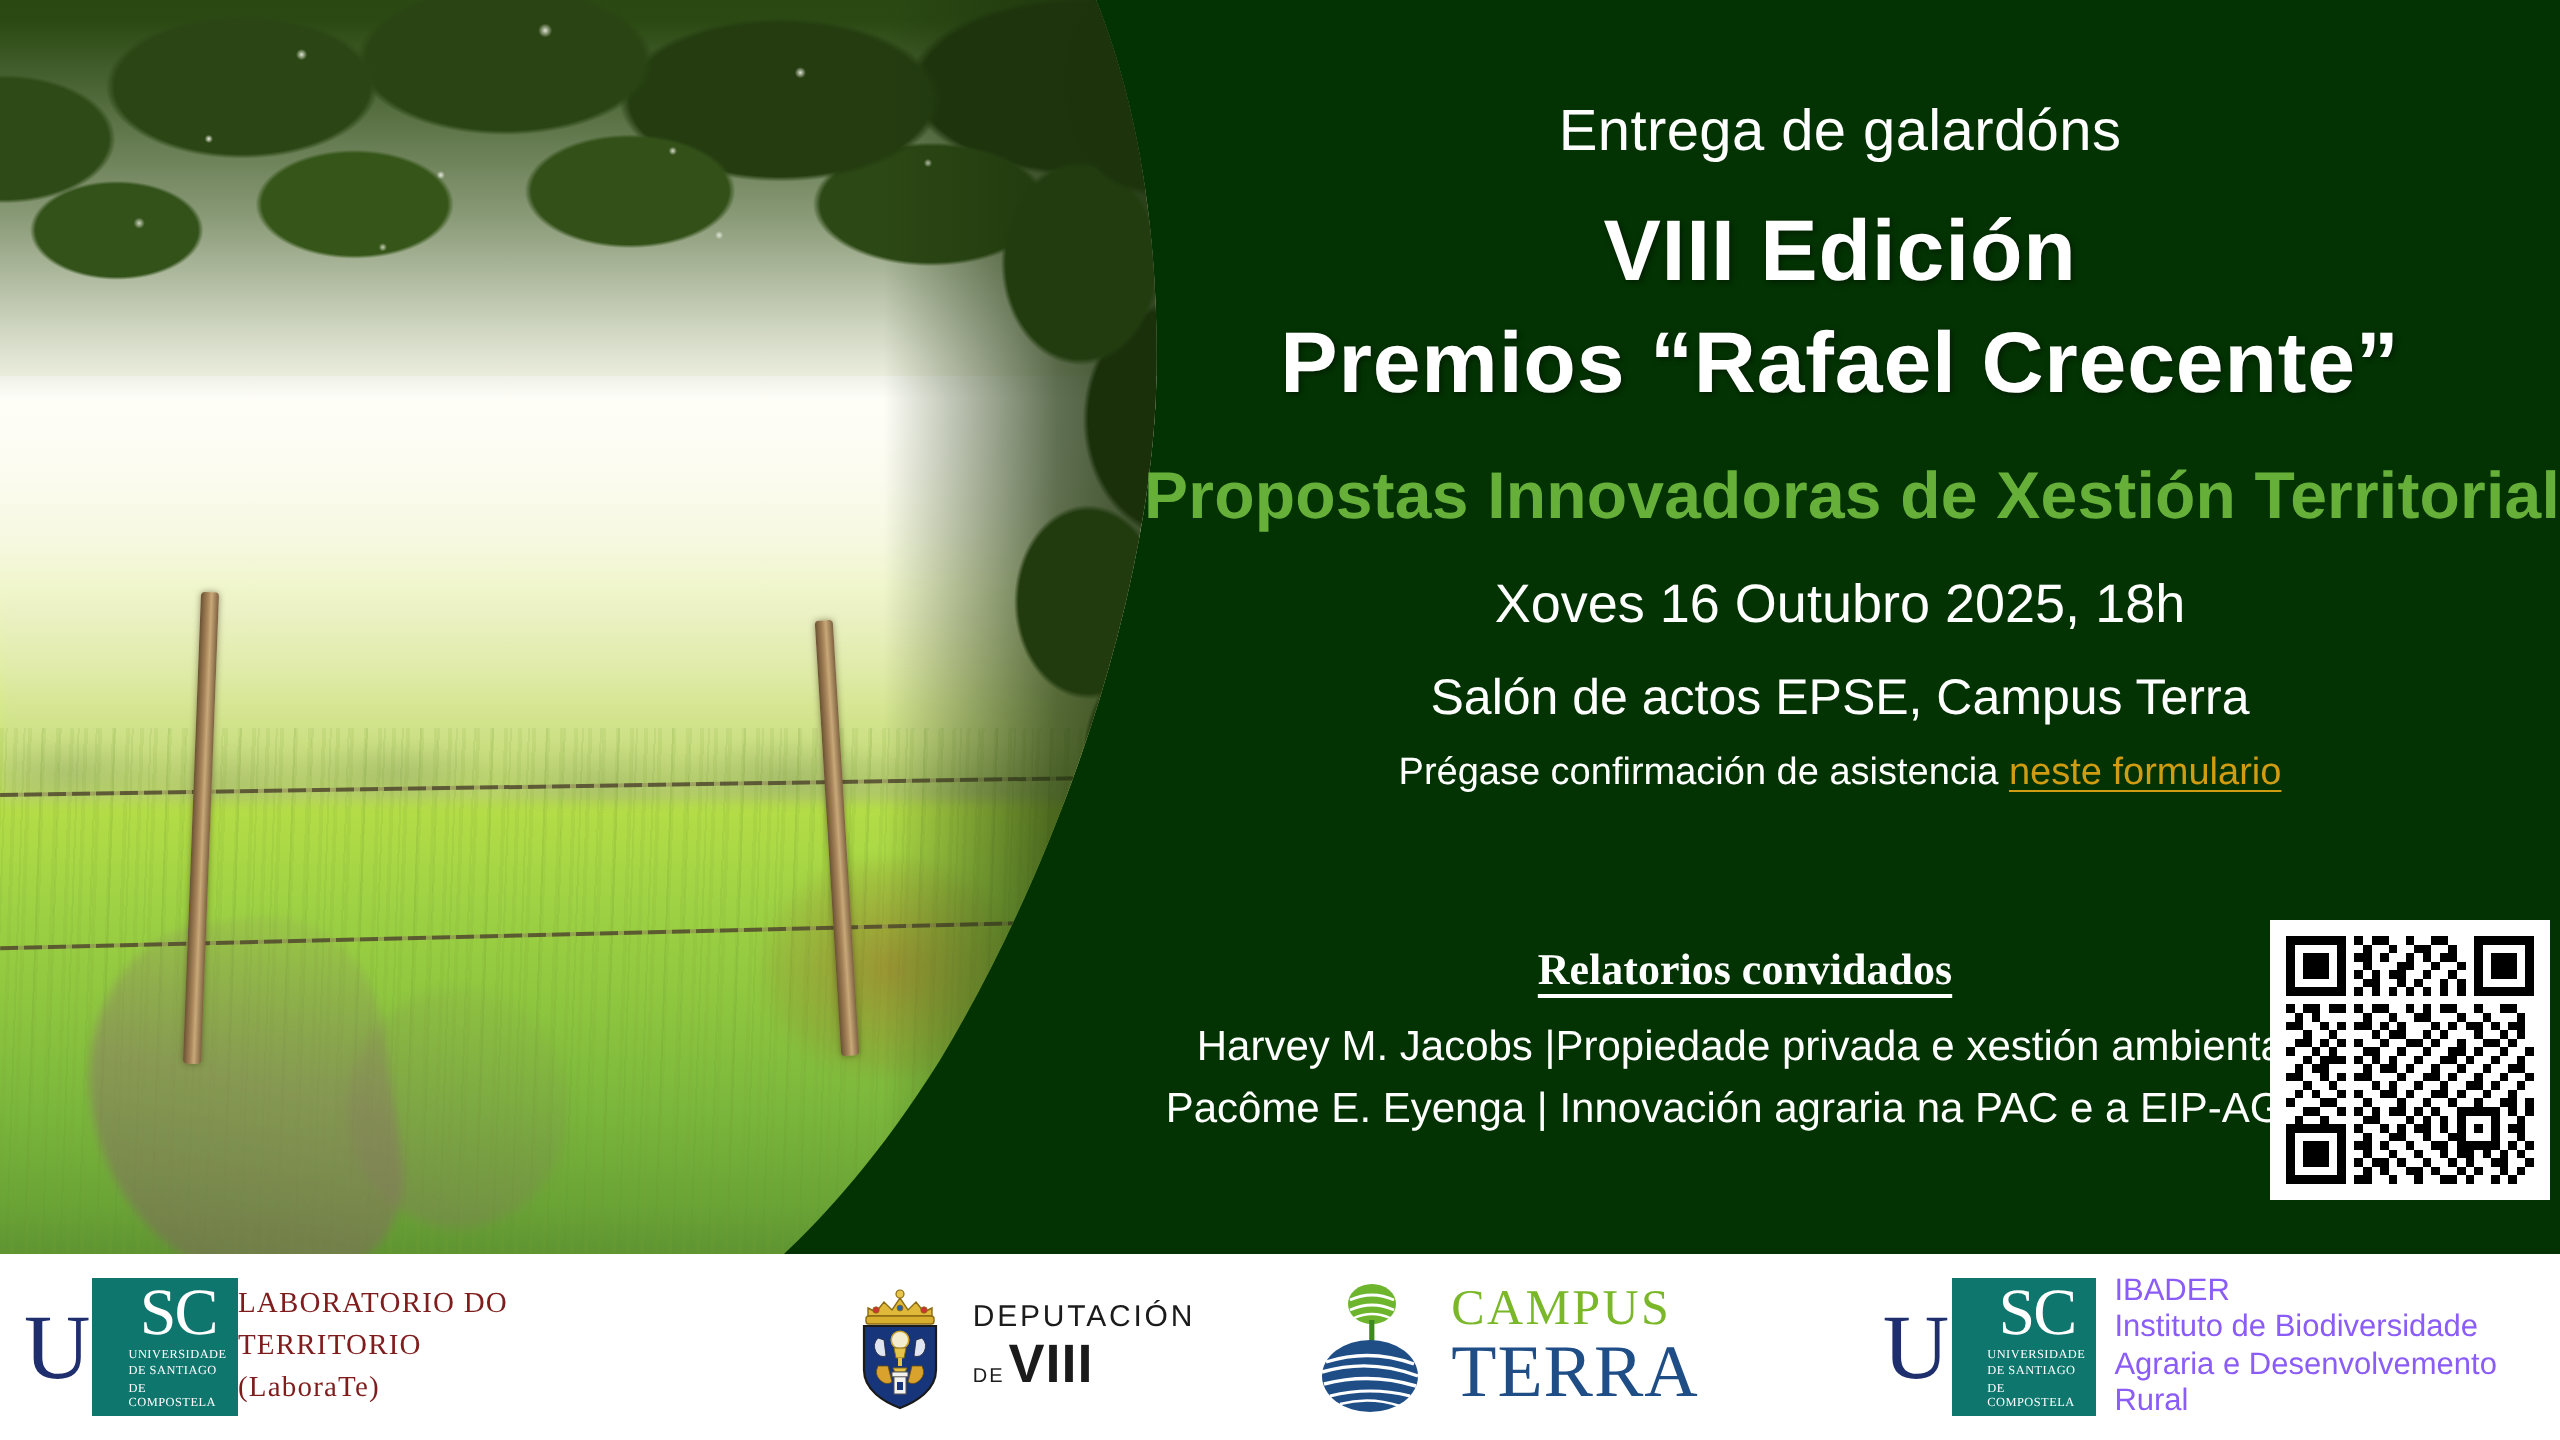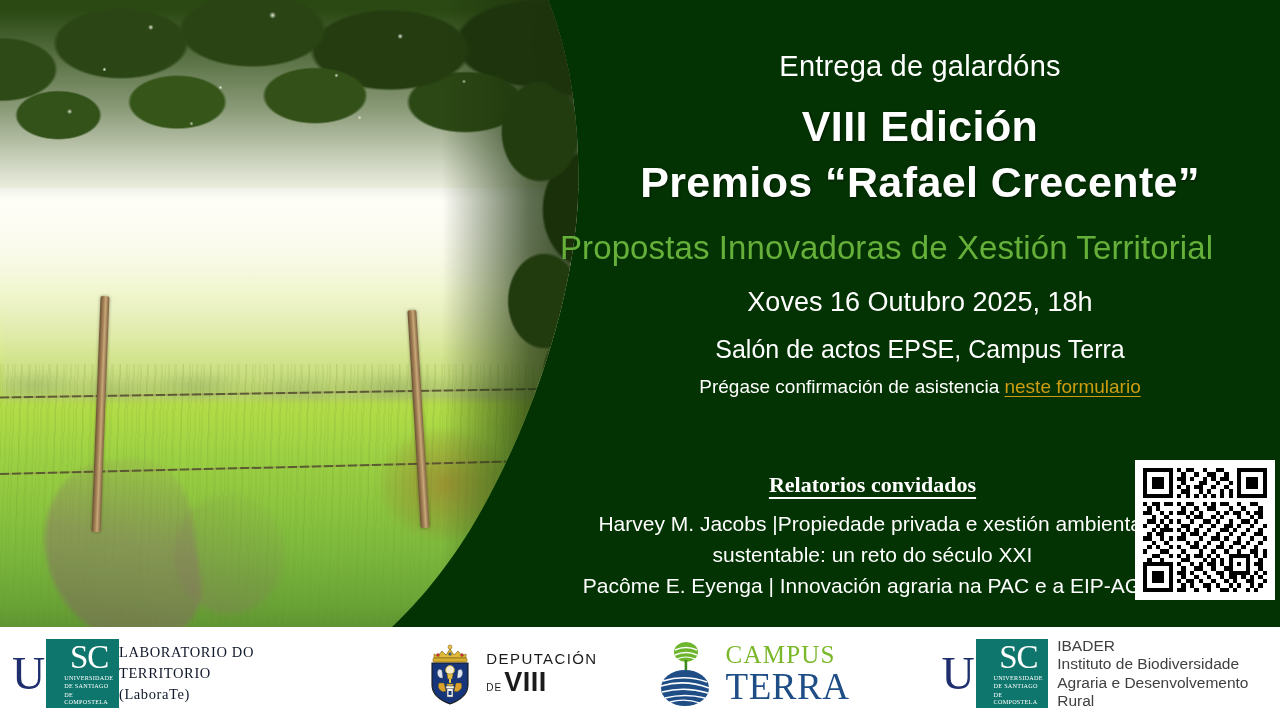--- a/index.html
+++ b/index.html
@@ -171,24 +171,25 @@
     text-align: center;
     color: #ffffff;
     font-weight: bold;
     font-size: 43px;
     line-height: 56px;
     letter-spacing: .4px;
     text-shadow: 1px 1px 3px rgba(0,0,0,.45);
   }
   .subtitle {
     position: absolute; left: 0; top: 229px; width: 720px;
-    text-align: left;
+    text-align: right;
     color: #66b03a;
     font-size: 33px;
     letter-spacing: .1px;
+    font-weight: bold;
   }
   .when {
     position: absolute; left: 0; top: 287px; width: 720px;
     text-align: center;
     color: #ffffff;
     font-size: 27px;
     font-weight: normal;
   }
   .where {
     position: absolute; left: 0; top: 335px; width: 720px;
@@ -276,21 +277,21 @@
     font-family: "Liberation Serif", serif;
     font-size: 6.2px;
     line-height: 7.4px;
     letter-spacing: .25px;
     text-align: left;
     width: 100%;
     margin-top: 1px;
   }
   .laborate {
     font-family: "Liberation Serif", serif;
-    color: #0f172a;
+    color: #7f1d1d;
     font-size: 14.5px;
     line-height: 21px;
     letter-spacing: .6px;
   }
 
   
   .crest { width: 52px; height: 62px; position: relative; }
   .dep-text {
     margin-left: 10px;
     color: #1b1b1b;
@@ -314,21 +315,21 @@
     font-family: "Liberation Serif", serif;
     color: #1f4e87;
     font-size: 37px;
     letter-spacing: .5px;
     margin-top: 1px;
   }
 
   
   .ibader-text {
     margin-left: 9px;
-    color: #404040;
+    color: #8b5cf6;
     font-size: 15.5px;
     line-height: 18.5px;
   }
 </style>
 </head>
 <body>
 
 <div id="poster">
 
   <div id="photo-wrap">
@@ -360,21 +361,20 @@
     <div class="subtitle">Propostas Innovadoras de Xestión Territorial</div>
 
     <div class="when">Xoves 16 Outubro 2025, 18h</div>
     <div class="where">Salón de actos EPSE, Campus Terra</div>
 
     <div class="rsvp"><span>Prégase confirmación de asistencia </span><span class="link">neste formulario</span></div>
 
     <div class="speakers-head">Relatorios convidados</div>
     <div class="speakers-body">
       <div>Harvey M. Jacobs |Propiedade privada e xestión ambiental</div>
-      <div>sustentable: un reto do século XXI</div>
       <div>Pacôme E. Eyenga |  Innovación agraria na PAC e a EIP-AGRI</div>
     </div>
 
     <div id="qr">
       <svg viewBox="0 0 29 29" shape-rendering="crispEdges">
         <rect width="29" height="29" fill="#fff"></rect>
         <g fill="#000">
 
           <rect x="0" y="0" width="7" height="1"></rect>
             <rect x="0" y="6" width="7" height="1"></rect>

